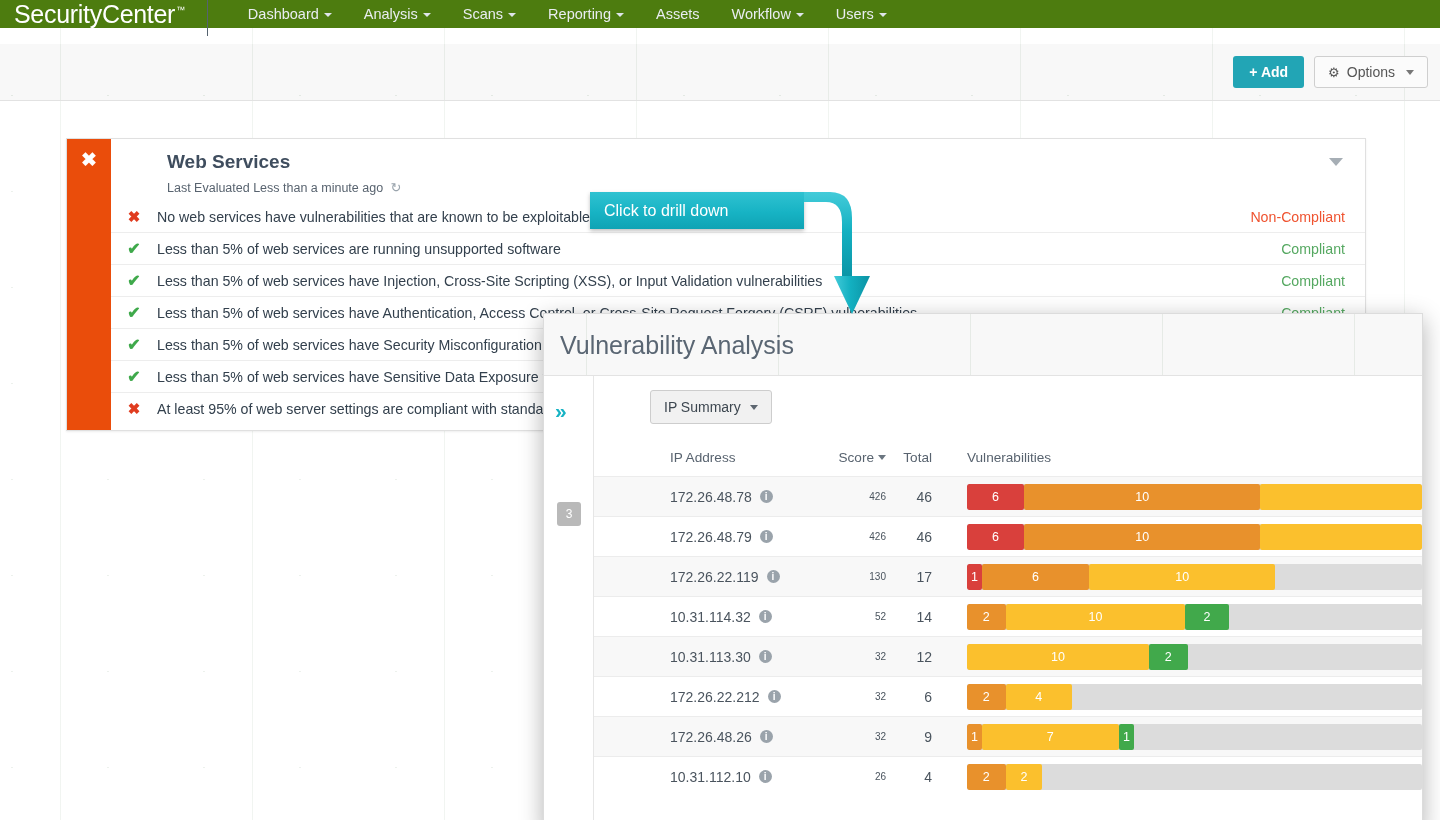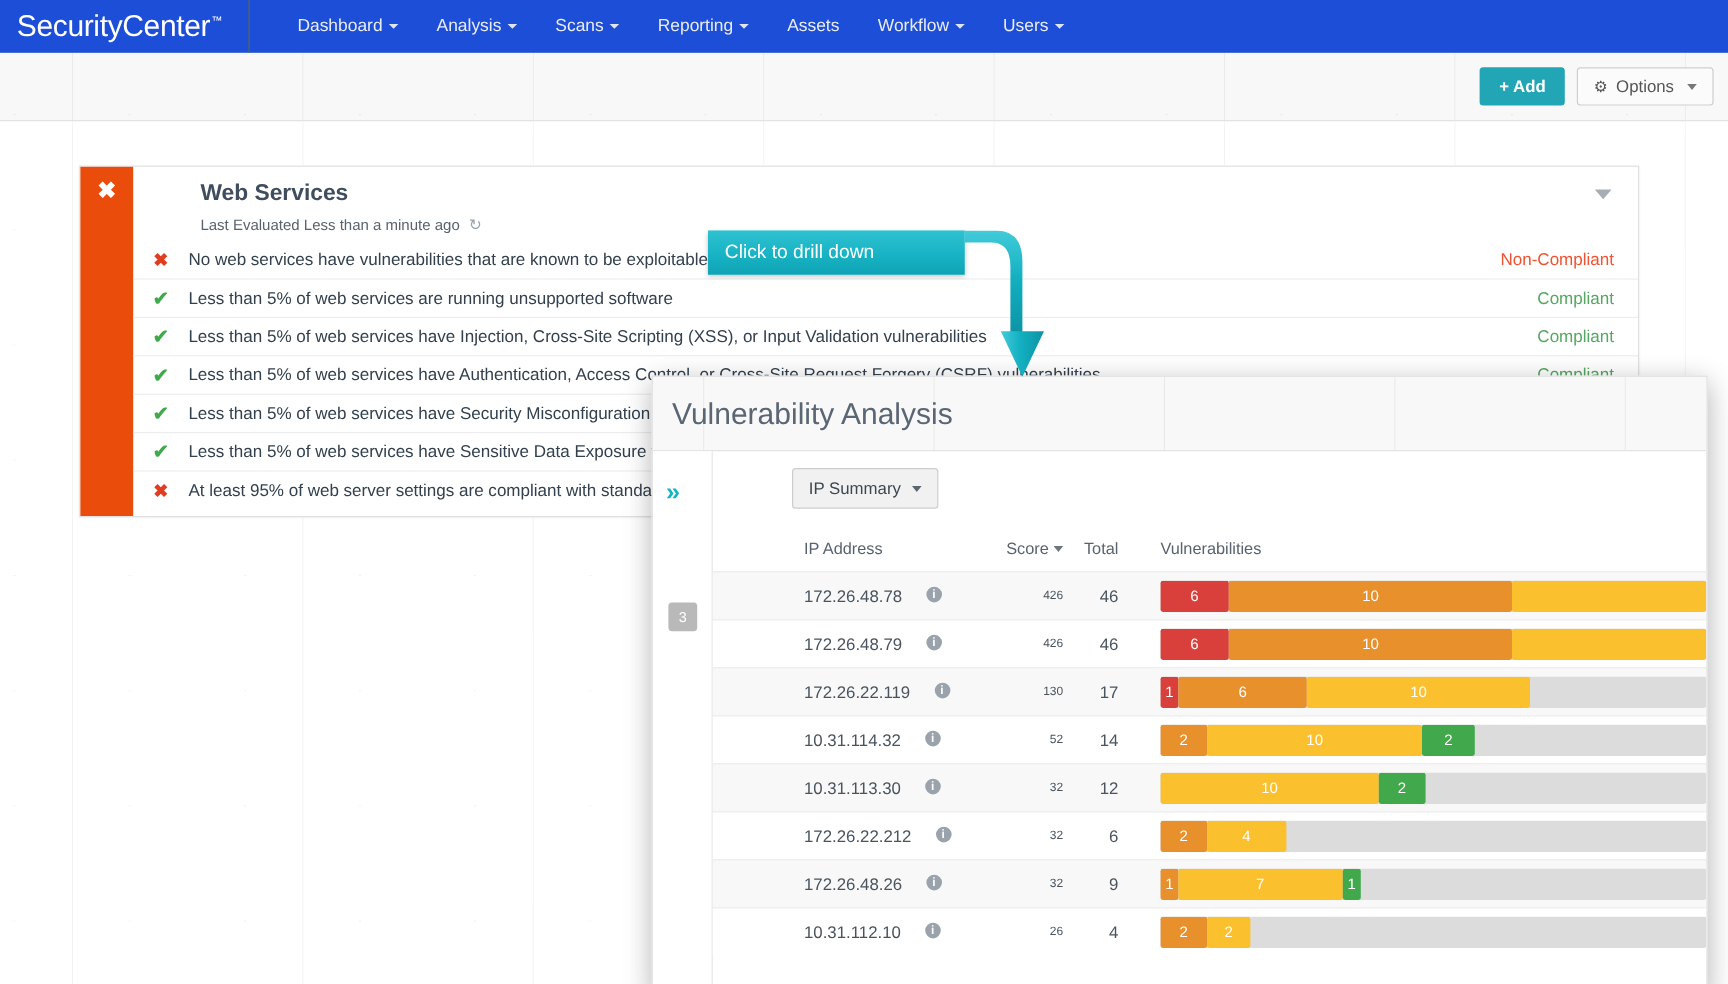--- a/index.html
+++ b/index.html
@@ -18,22 +18,22 @@
       linear-gradient(45deg, rgba(140,170,140,0.16) 1px, transparent 1px),
       linear-gradient(-45deg, rgba(140,170,140,0.16) 1px, transparent 1px),
       linear-gradient(90deg, rgba(140,170,140,0.12) 1px, transparent 1px);
     background-size: 96px 96px, 96px 96px, 192px 192px;
     background-position: 12px 0px, 12px 0px, 60px 0;
     pointer-events: none;
   }
 
   
   .topnav {
-    position: absolute; left: 0; top: 0; width: 1440px; height: 44px;
-    background: #1d4ed8; display: flex; align-items: center;
+    position: absolute; left: 0; top: 0; width: 1440px; height: 28px;
+    background: #4d7c0f; display: flex; align-items: center;
     z-index: 40;
   }
   .brand {
     color: #ffffff; font-size: 25px; letter-spacing: -0.3px;
     padding-left: 14px; font-weight: 400; position: relative;
     font-family: "Liberation Sans", sans-serif;
   }
   .brand .tm { font-size: 9px; vertical-align: super; margin-left: 1px; }
   .navsep { width: 1px; height: 44px; background: #55636f; margin-left: 22px; }
   .navlinks { display: flex; align-items: center; margin-left: 24px; }
@@ -171,21 +171,21 @@
   }
   .rail-badge {
     position: absolute; left: 13px; top: 126px; width: 24px; height: 24px;
     background: #b9b9b9; color: #fff; border-radius: 3px;
     display: flex; align-items: center; justify-content: center;
     font-size: 12px; cursor: pointer;
   }
   .panel-main { position: absolute; left: 50px; top: 62px; right: 0; bottom: 0; }
   .filterbar { position: relative; height: 62px; }
   .sel-ipsummary {
-    position: absolute; left: 66px; top: 14px; height: 34px;
+    position: absolute; left: 56px; top: 14px; height: 34px;
     background: #f1f1f1; border: 1px solid #cdcdcd; border-radius: 3px;
     display: flex; align-items: center; padding: 0 13px; gap: 9px;
     font-size: 14px; color: #3d4750; cursor: pointer;
   }
   .caret-s {
     width: 0; height: 0; border-left: 4px solid transparent;
     border-right: 4px solid transparent; border-top: 5px solid #5d6670;
   }
   .tbl { position: absolute; left: 0; right: 0; top: 62px; bottom: 0; }
   .thead {
@@ -201,21 +201,21 @@
     border-top: 5px solid #6b7680; vertical-align: middle;
   }
   .trow {
     display: flex; align-items: center; height: 40px;
     border-top: 1px solid #ececec; cursor: pointer;
   }
   .trow:nth-child(odd) { background: #f8f8f8; }
   .trow:nth-child(even) { background: #ffffff; }
   .td-ip {
     width: 150px; padding-left: 76px; box-sizing: content-box;
-    font-size: 14px; color: #4a545e; display: flex; gap: 20px;
+    font-size: 14px; color: #4a545e; display: flex; align-items: center; gap: 8px;
   }
   .info-ico {
     width: 13px; height: 13px; border-radius: 50%; background: #9aa3ab; color: #fff;
     font-size: 10px; font-weight: bold; display: inline-flex;
     align-items: center; justify-content: center; flex: none; font-style: normal;
   }
   .td-score { width: 66px; text-align: right; font-size: 10px; color: #4a545e; }
   .td-total { width: 46px; text-align: right; font-size: 14px; color: #4a545e; }
   .td-bar { flex: 1; padding-left: 35px; padding-right: 0; }
   .barwrap {

